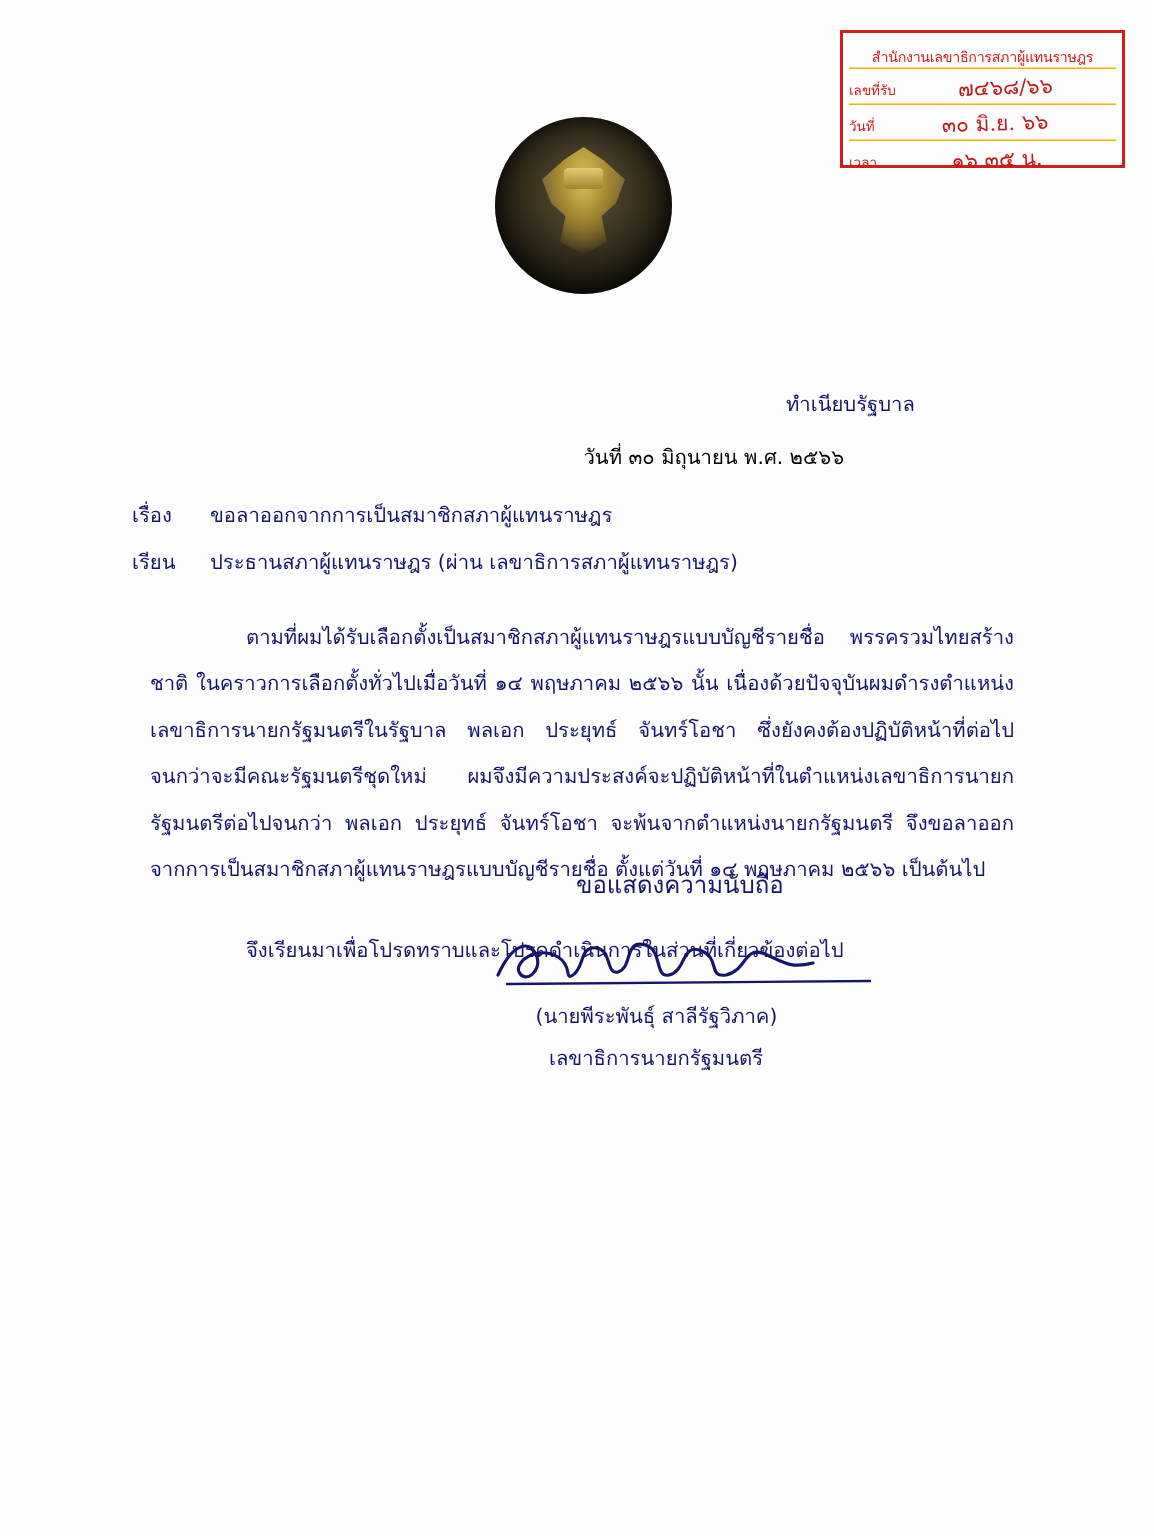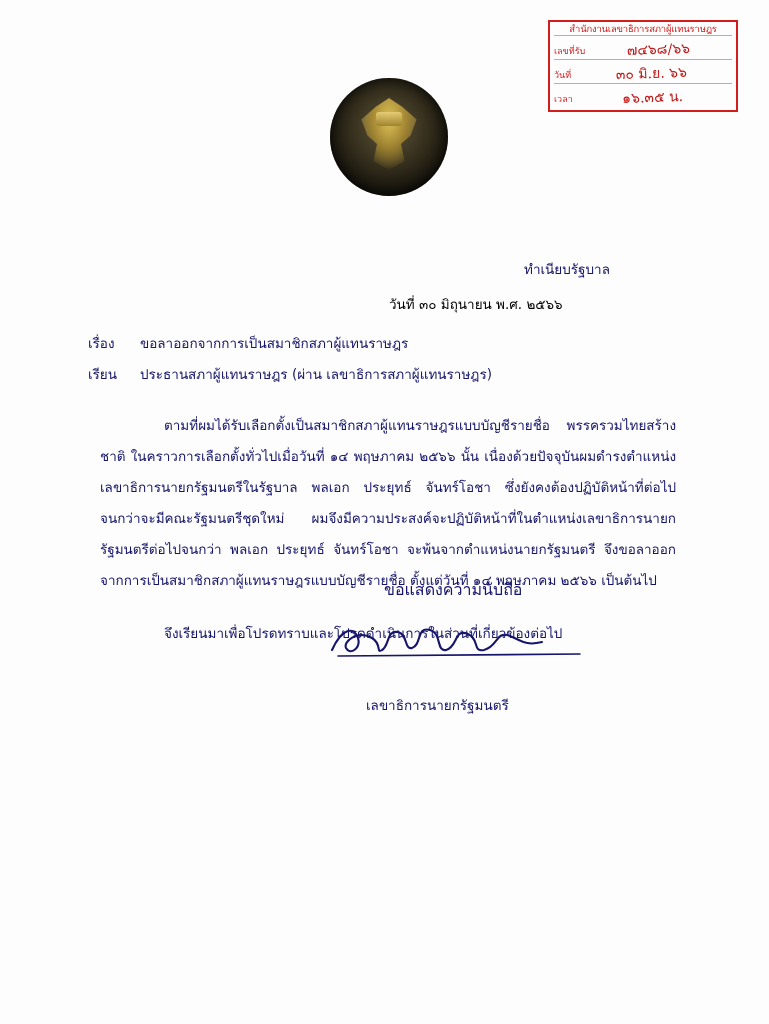--- a/index.html
+++ b/index.html
@@ -31,27 +31,27 @@
     text-align: center;
     font-size: 30px;
     font-weight: bold;
     color: #15156b;
     letter-spacing: 1px;
   }
 
   
   .receipt-stamp {
     position: absolute;
-    left: 548px;
+    left: 560px;
     top: 20px;
     width: 190px;
     height: 92px;
     border: 2px solid #d21d1d;
     box-sizing: border-box;
-    padding: 2px 4px;
+    padding: 12px 4px;
     color: #d21d1d;
     font-size: 9px;
     line-height: 1.05;
   }
   .receipt-stamp .rs-title {
     text-align: center;
     font-size: 9.5px;
     white-space: nowrap;
     letter-spacing: -0.2px;
   }
@@ -240,15 +240,16 @@
 
   <div class="sig-respect">ขอแสดงความนับถือ</div>
 
   <div class="signature">
     <svg width="270" height="42" viewBox="0 0 270 42">
       <path d="M12 30 C22 8, 34 6, 38 18 C41 28, 30 36, 26 28 C23 21, 38 10, 52 18 C62 24, 56 34, 62 30 C70 25, 66 10, 78 12 C88 14, 84 30, 92 28 C102 25, 96 6, 110 10 C122 13, 116 32, 126 30 C138 27, 134 8, 148 14 C160 19, 152 32, 164 30 C178 27, 176 10, 190 16 C202 21, 206 26, 222 22" fill="none" stroke="#15156b" stroke-width="2.1" stroke-linecap="round"></path>
       <path d="M18 36 L260 34" fill="none" stroke="#15156b" stroke-width="1.6" stroke-linecap="round"></path>
     </svg>
   </div>
 
+  <div class="sig-name">(นายพีระพันธุ์ สาลีรัฐวิภาค)</div>
   <div class="sig-title">เลขาธิการนายกรัฐมนตรี</div>
 
 </div>
 
 </body></html>

